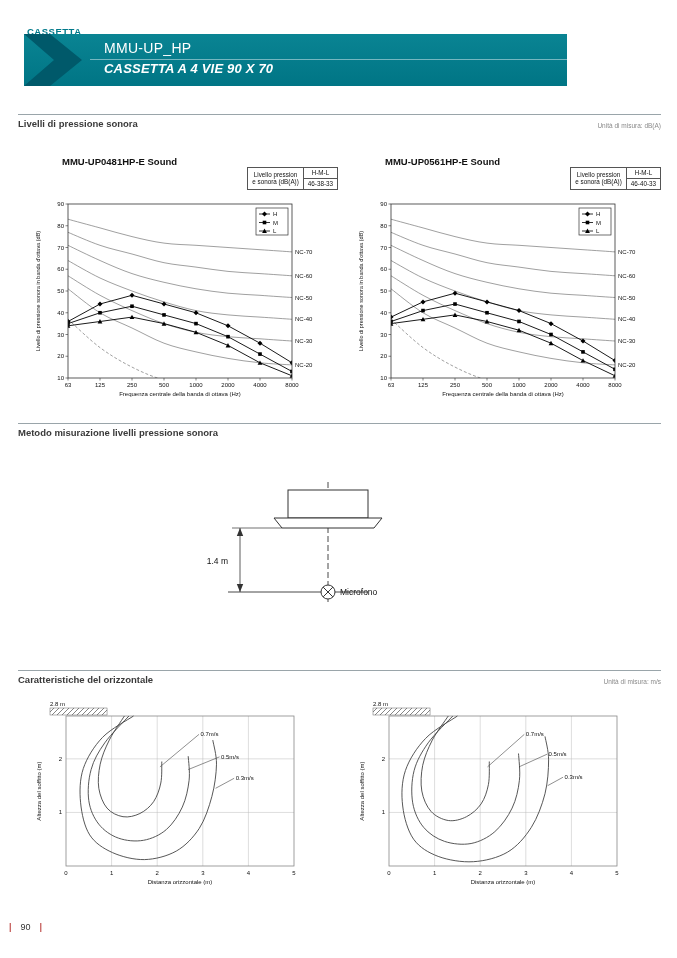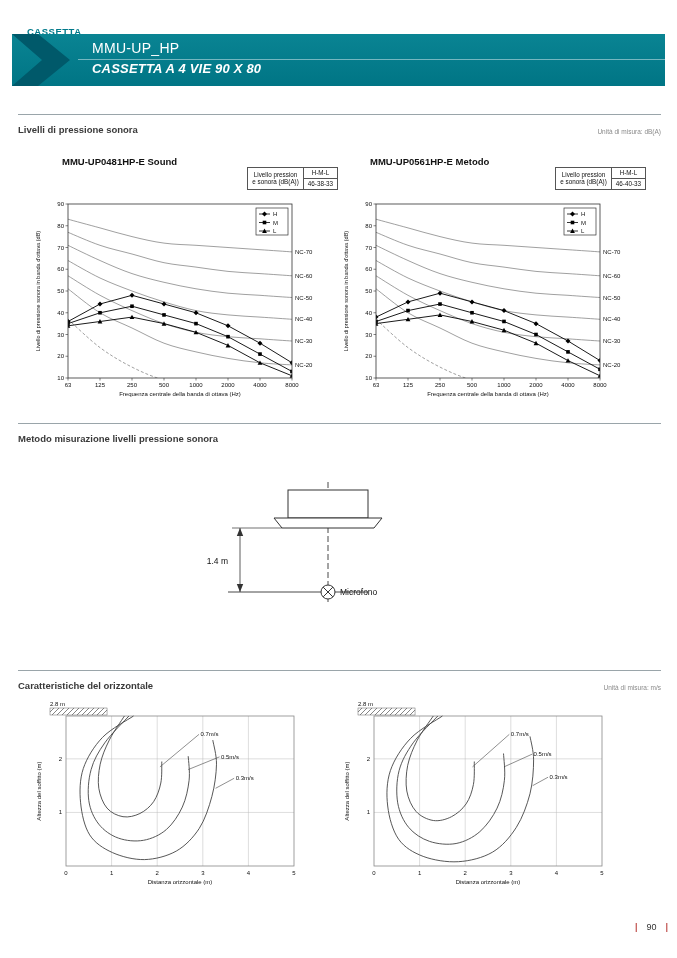--- a/index.html
+++ b/index.html
@@ -1,54 +1,54 @@
 <!DOCTYPE html>
 <html><head>
 <meta charset="utf-8">
 <style>
   *{margin:0;padding:0;box-sizing:border-box}
   html,body{width:677px;height:958px}
   body{background:#fff;font-family:"Liberation Sans",sans-serif;color:#222;position:relative;overflow:hidden}
   svg text{font-family:"Liberation Sans",sans-serif}
   .eyebrow{position:absolute;left:27px;top:26px;color:#00798A;font-weight:bold;font-size:9.5px;letter-spacing:.5px}
-  .banner{position:absolute;left:12px;top:34px;width:653px;height:52px;background:linear-gradient(180deg,#0A8493 0%,#007585 100%)}
+  .banner{position:absolute;left:24px;top:34px;width:543px;height:52px;background:linear-gradient(180deg,#0A8493 0%,#007585 100%)}
   .banner .chev{position:absolute;left:0;top:0;height:52px;width:70px}
   .banner .divider{position:absolute;left:66px;right:0;top:25px;height:1px;background:rgba(255,255,255,.45)}
   .banner-text{position:absolute;left:80px;top:4px;color:#fff}
   .banner-model{font-size:14px;font-weight:normal;letter-spacing:.3px;line-height:20px}
   .banner-sub{font-size:13px;font-weight:bold;font-style:italic;line-height:22px;letter-spacing:.2px}
-  .section-head{position:absolute;left:18px;right:16px;border-top:1px solid #9aa5aa;display:flex;justify-content:space-between;align-items:flex-end;padding-top:9px}
+  .section-head{position:absolute;left:18px;right:16px;border-top:1px solid #9aa5aa;display:flex;justify-content:space-between;align-items:flex-end;padding-top:3px}
   .section-title{font-size:9.5px;font-weight:bold;color:#3a3a3a}
   .unit-note{font-size:6.5px;color:#8a8a8a}
-  .charts-row{position:absolute;left:32px;right:14px;display:flex;}
+  .charts-row{position:absolute;left:32px;right:14px;display:flex;justify-content:space-between}
   .sound-row{top:150px}
   .fan-row{top:700px}
   .chart-block{position:relative;width:308px}
   .chart-title{position:absolute;left:30px;top:6px;font-size:9.5px;font-weight:bold;color:#111;white-space:nowrap}
   .spec-table{position:absolute;right:2px;top:17px;border-collapse:collapse;font-size:6.3px;color:#111;text-align:center}
   .spec-table td{border:1px solid #555;padding:1px 4px;line-height:1.25}
   .sound-svg{margin-top:46px;display:block}
   .fan-title{font-size:9.5px;font-weight:bold;color:#111;margin:0 0 2px 38px;white-space:nowrap}
   .method-wrap{position:absolute;left:0;width:655px;top:480px;text-align:center}
-  .footer{position:absolute;top:922px;left:0;width:677px;text-align:right;font-size:9px;color:#333}
+  .footer{position:absolute;top:922px;left:0;width:677px;text-align:left;font-size:9px;color:#333}
   .footer .fbar{color:#C0504D;font-weight:bold;margin:0 9px}
 </style>
 </head>
 <body>
 
 <div class="eyebrow">CASSETTA</div>
 
 <div class="banner">
   <svg class="chev" viewBox="0 0 70 52">
     <polygon points="0,0 26,0 58,26 26,52 0,52 30,26" fill="#00596A"></polygon>
   </svg>
   <div class="divider"></div>
   <div class="banner-text">
     <div class="banner-model">MMU-UP_HP</div>
-    <div class="banner-sub">CASSETTA A 4 VIE 90 X 80</div>
+    <div class="banner-sub">CASSETTA A 4 VIE 90 X 70</div>
   </div>
 </div>
 
 <div class="section-head" style="top:114px">
   <span class="section-title">Livelli di pressione sonora</span>
   <span class="unit-note">Unità di misura: dB(A)</span>
 </div>
 
 <div class="charts-row sound-row">
   <div class="chart-block">
@@ -159,21 +159,21 @@
         <line x1="227" y1="26.5" x2="238" y2="26.5" stroke="#000" stroke-width="0.8"></line>
         <rect x="230.7" y="24.7" width="3.6" height="3.6" fill="#000"></rect>
         <text x="241" y="28.7" font-size="6" text-anchor="start" fill="#111">M</text>
         <line x1="227" y1="35" x2="238" y2="35" stroke="#000" stroke-width="0.8"></line>
         <path d="M232.5,32.6L234.9,37L230.1,37Z" fill="#000"></path>
         <text x="241" y="37.2" font-size="6" text-anchor="start" fill="#111">L</text>
       </svg>
   </div>
 
   <div class="chart-block">
-    <div class="chart-title">MMU-UP0561HP-E Metodo</div>
+    <div class="chart-title">MMU-UP0561HP-E Sound</div>
     <table class="spec-table">
       <tbody>
           <tr>
         <td rowspan="2">
           <span>Livello pression</span><br>
           <span>e sonora (dB(A))</span>
         </td>
         <td>H-M-L</td>
       </tr>
       <tr>

